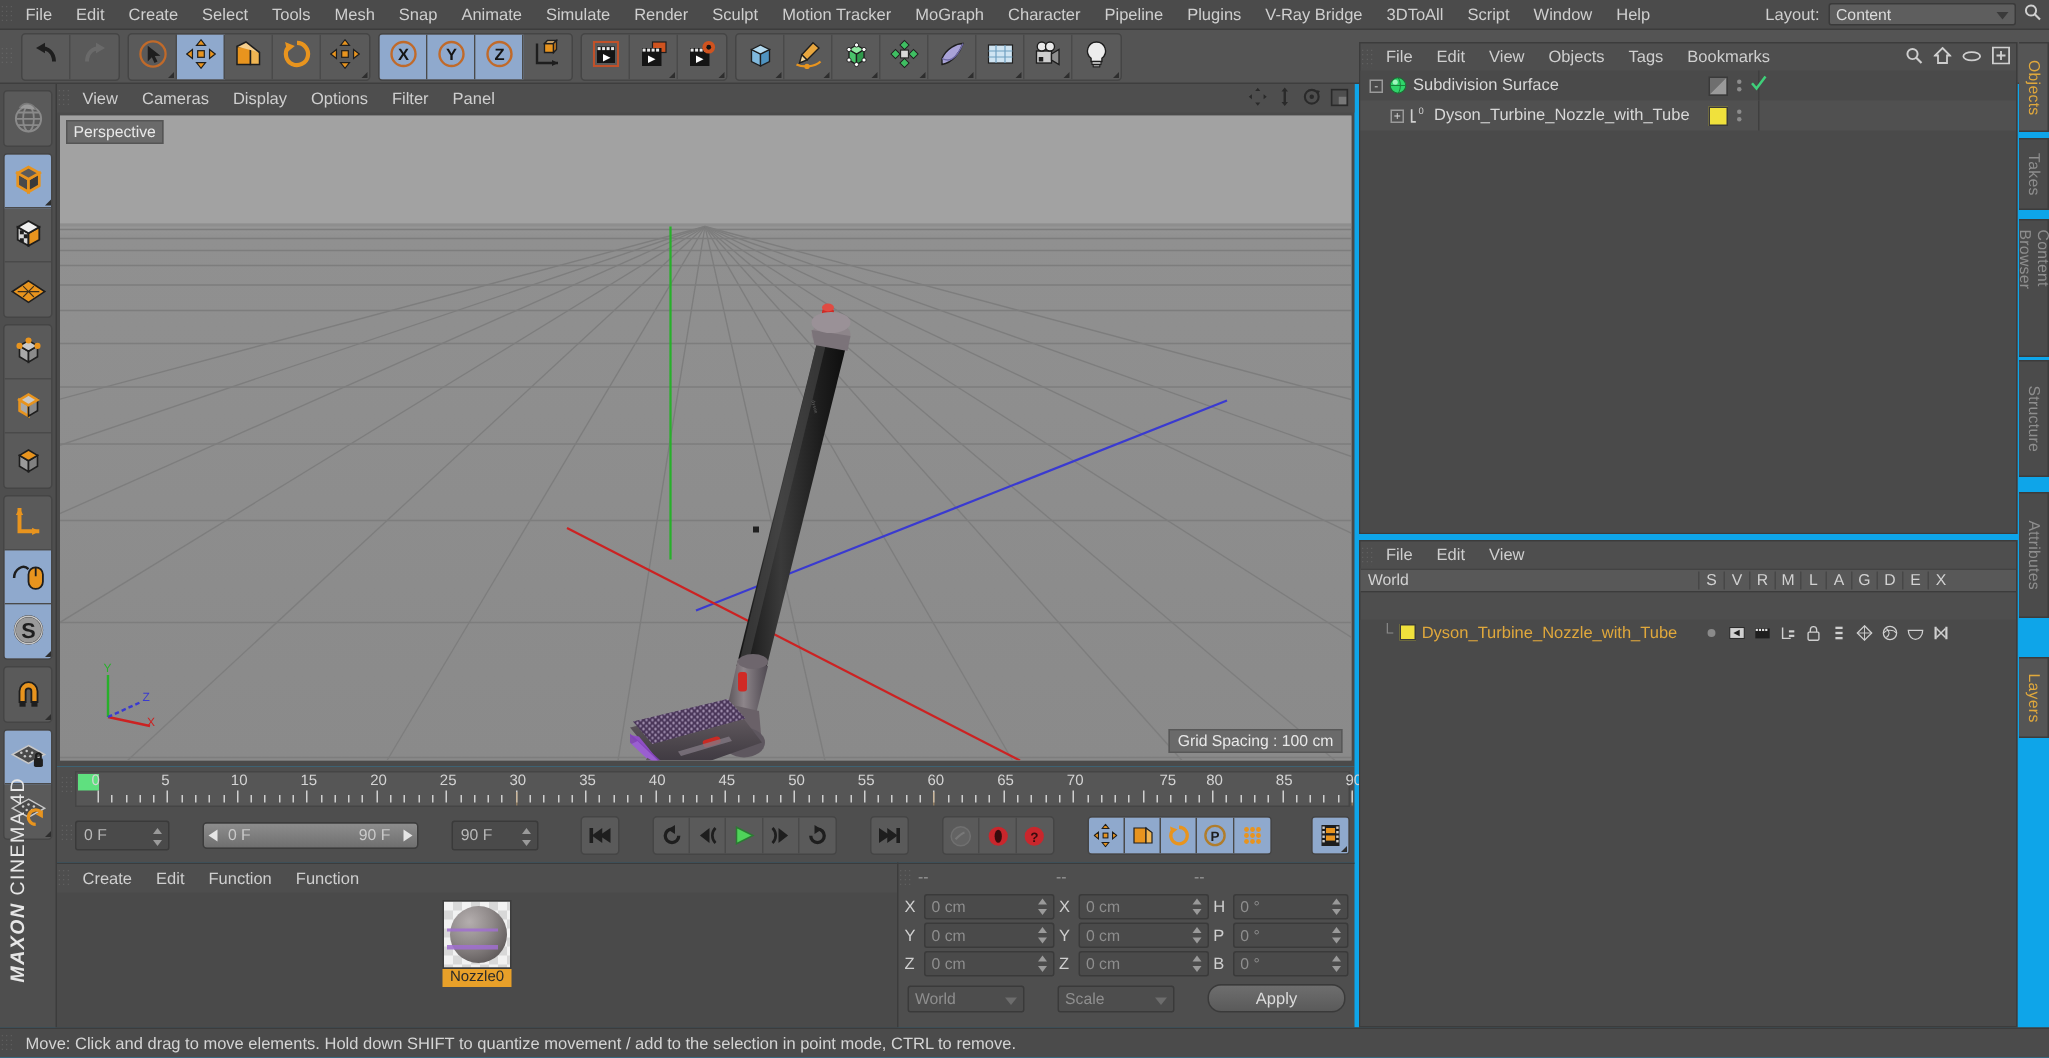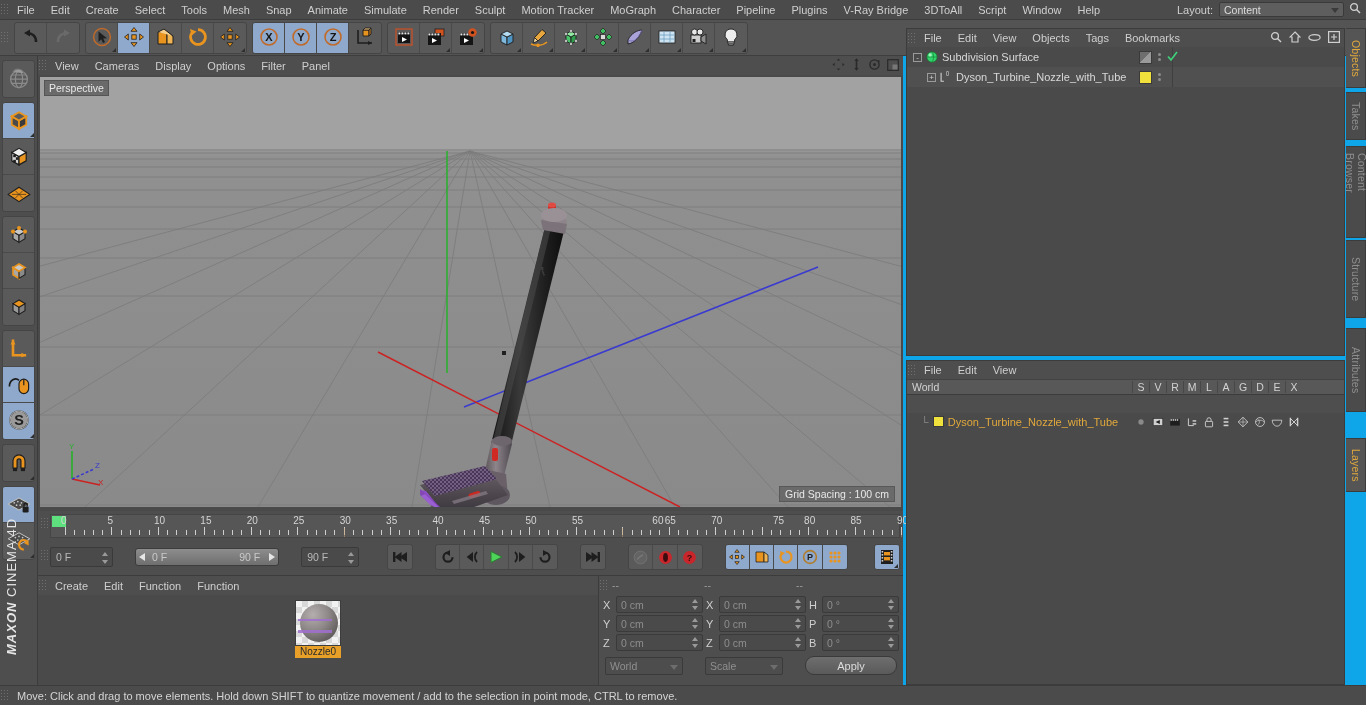--- a/index.html
+++ b/index.html
@@ -868,21 +868,21 @@
           <div class="tl-tick" style="left: 487.733px; height: 5px;"></div>
           <div class="tl-tick" style="left: 497.022px; height: 5px;"></div>
           <div class="tl-tick" style="left: 506.311px; height: 5px;"></div>
           <div class="tl-tick" style="left: 515.6px; height: 5px;"></div>
           <div class="tl-tick-lbl" style="left: 520.889px;">55</div>
           <div class="tl-tick" style="left: 524.889px; height: 8px;"></div>
           <div class="tl-tick" style="left: 534.178px; height: 5px;"></div>
           <div class="tl-tick" style="left: 543.467px; height: 5px;"></div>
           <div class="tl-tick" style="left: 552.756px; height: 5px;"></div>
           <div class="tl-tick" style="left: 562.044px; height: 5px;"></div>
-          <div class="tl-tick-lbl" style="left: 567.333px; margin-left: 34px;">60</div>
+          <div class="tl-tick-lbl" style="left: 567.333px;">60</div>
           <div class="tl-tick" style="left: 571.333px; height: 8px;"></div>
           <div class="tl-tick" style="left: 580.622px; height: 5px;"></div>
           <div class="tl-tick" style="left: 589.911px; height: 5px;"></div>
           <div class="tl-tick" style="left: 599.2px; height: 5px;"></div>
           <div class="tl-tick" style="left: 608.489px; height: 5px;"></div>
           <div class="tl-vline" style="left: 571.333px;"></div>
           <div class="tl-tick-lbl" style="left: 613.778px;">65</div>
           <div class="tl-tick" style="left: 617.778px; height: 8px;"></div>
           <div class="tl-tick" style="left: 627.067px; height: 5px;"></div>
           <div class="tl-tick" style="left: 636.356px; height: 5px;"></div>

